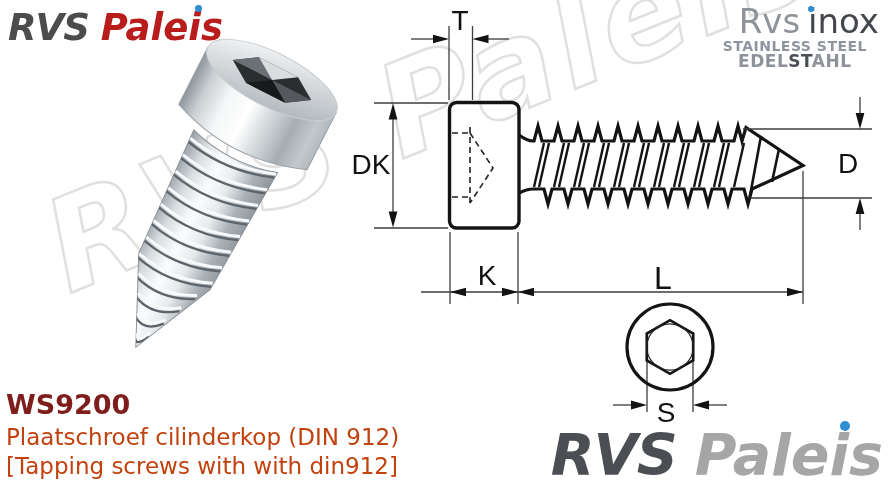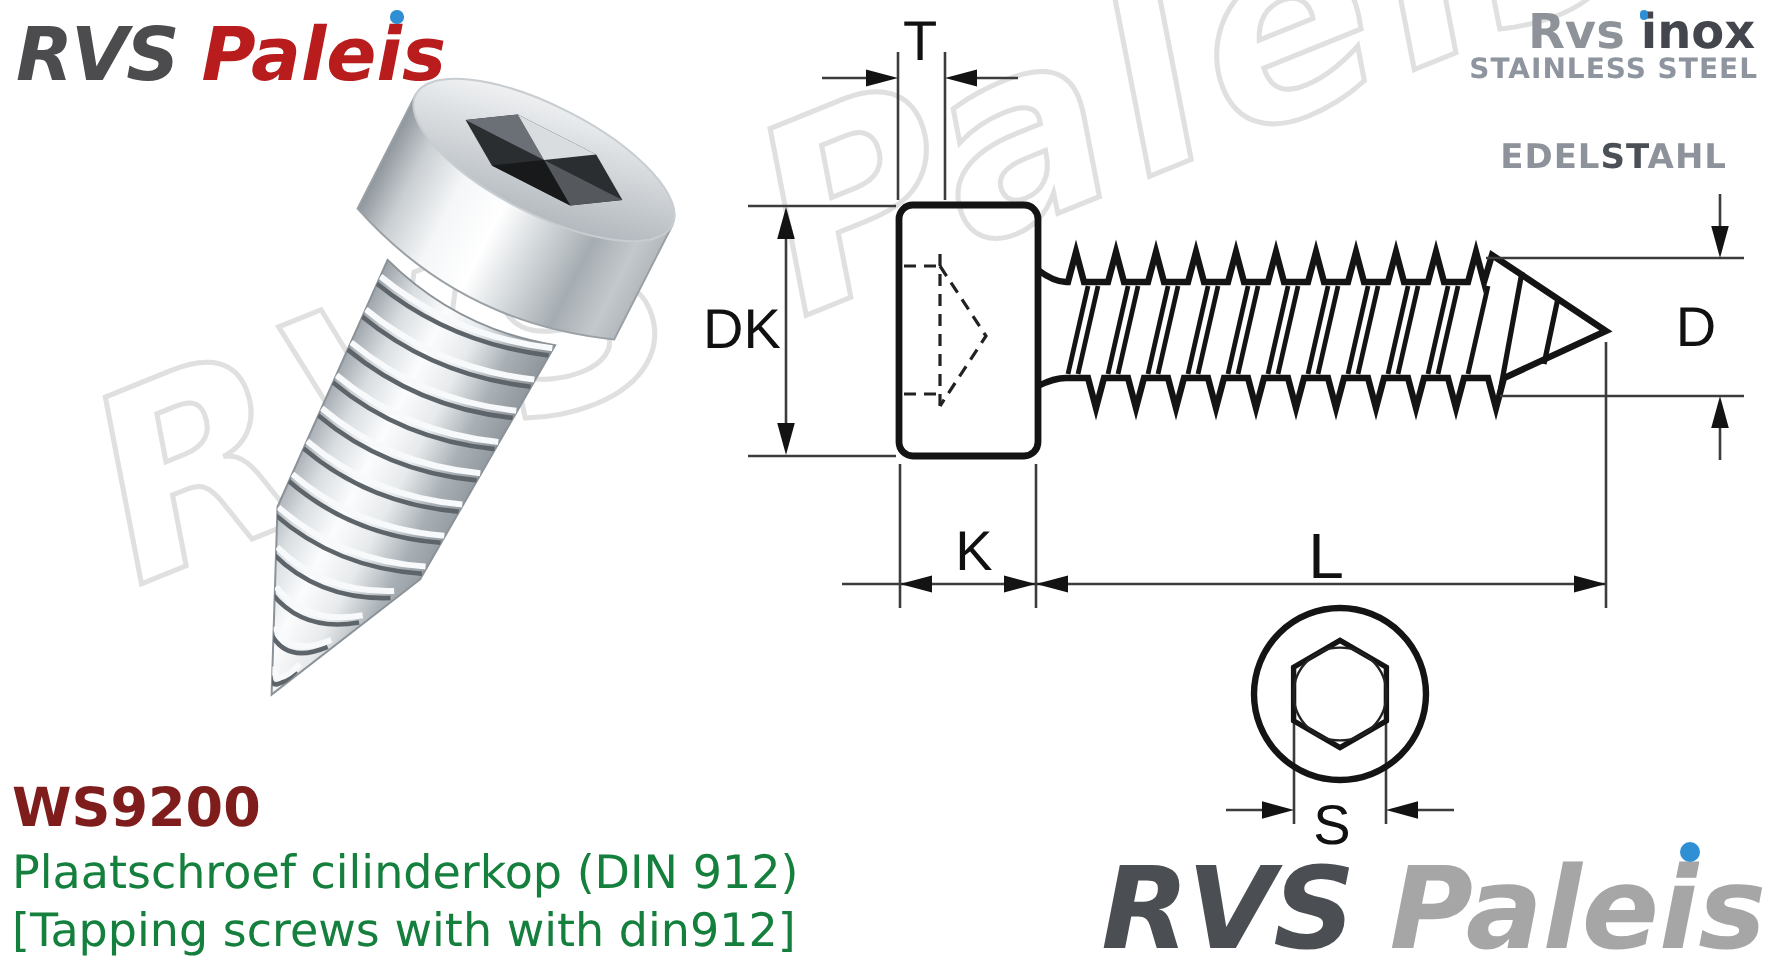--- a/index.html
+++ b/index.html
@@ -27,32 +27,32 @@
   .logo-br .paleis{color:#a6a6a6;margin-left:18px;}
 
   
   .idot{position:relative;display:inline-block;}
   .idot::after{content:"";position:absolute;border-radius:50%;background:#2e8fd4;
     width:.18em;height:.18em;left:52%;top:-.02em;}
   .brand .idot::after{left:0;top:.06em;width:.17em;height:.17em;}
 
   
   .brand{position:absolute;right:10px;top:4px;z-index:2;text-align:center;line-height:1.02;}
-  .brand .line1{font-size:24px;font-weight:bold;padding-left:28px;}
+  .brand .line1{font-size:34px;font-weight:normal;padding-left:28px;}
   .brand .w1{color:#8e9399;margin-right:8px;}
   .brand .w2{color:#43474d;}
   .brand .line2{font-size:14px;font-weight:bold;color:#8e959f;letter-spacing:.5px;}
-  .brand .line3{font-size:17px;font-weight:bold;letter-spacing:.5px;margin-top:28px;}
+  .brand .line3{font-size:17px;font-weight:bold;letter-spacing:.5px;}
   .brand .l3-light{color:#8e939b;}
   .brand .l3-dark{color:#4b5056;}
 
   
   .product{position:absolute;left:6px;top:388px;z-index:2;line-height:1.28;}
   .product .code{font-size:27px;font-weight:bold;color:#7f1d1d;}
-  .product .nl,.product .en{font-size:23px;color:#15803d;}
+  .product .nl,.product .en{font-size:23px;color:#c2410c;}
 </style>
 </head>
 <body>
 
 <div class="page">
 
   <div class="watermark">RVS Paleis</div>
 
   <svg id="scene" width="889" height="486" viewBox="0 0 889 486">
     <defs>

